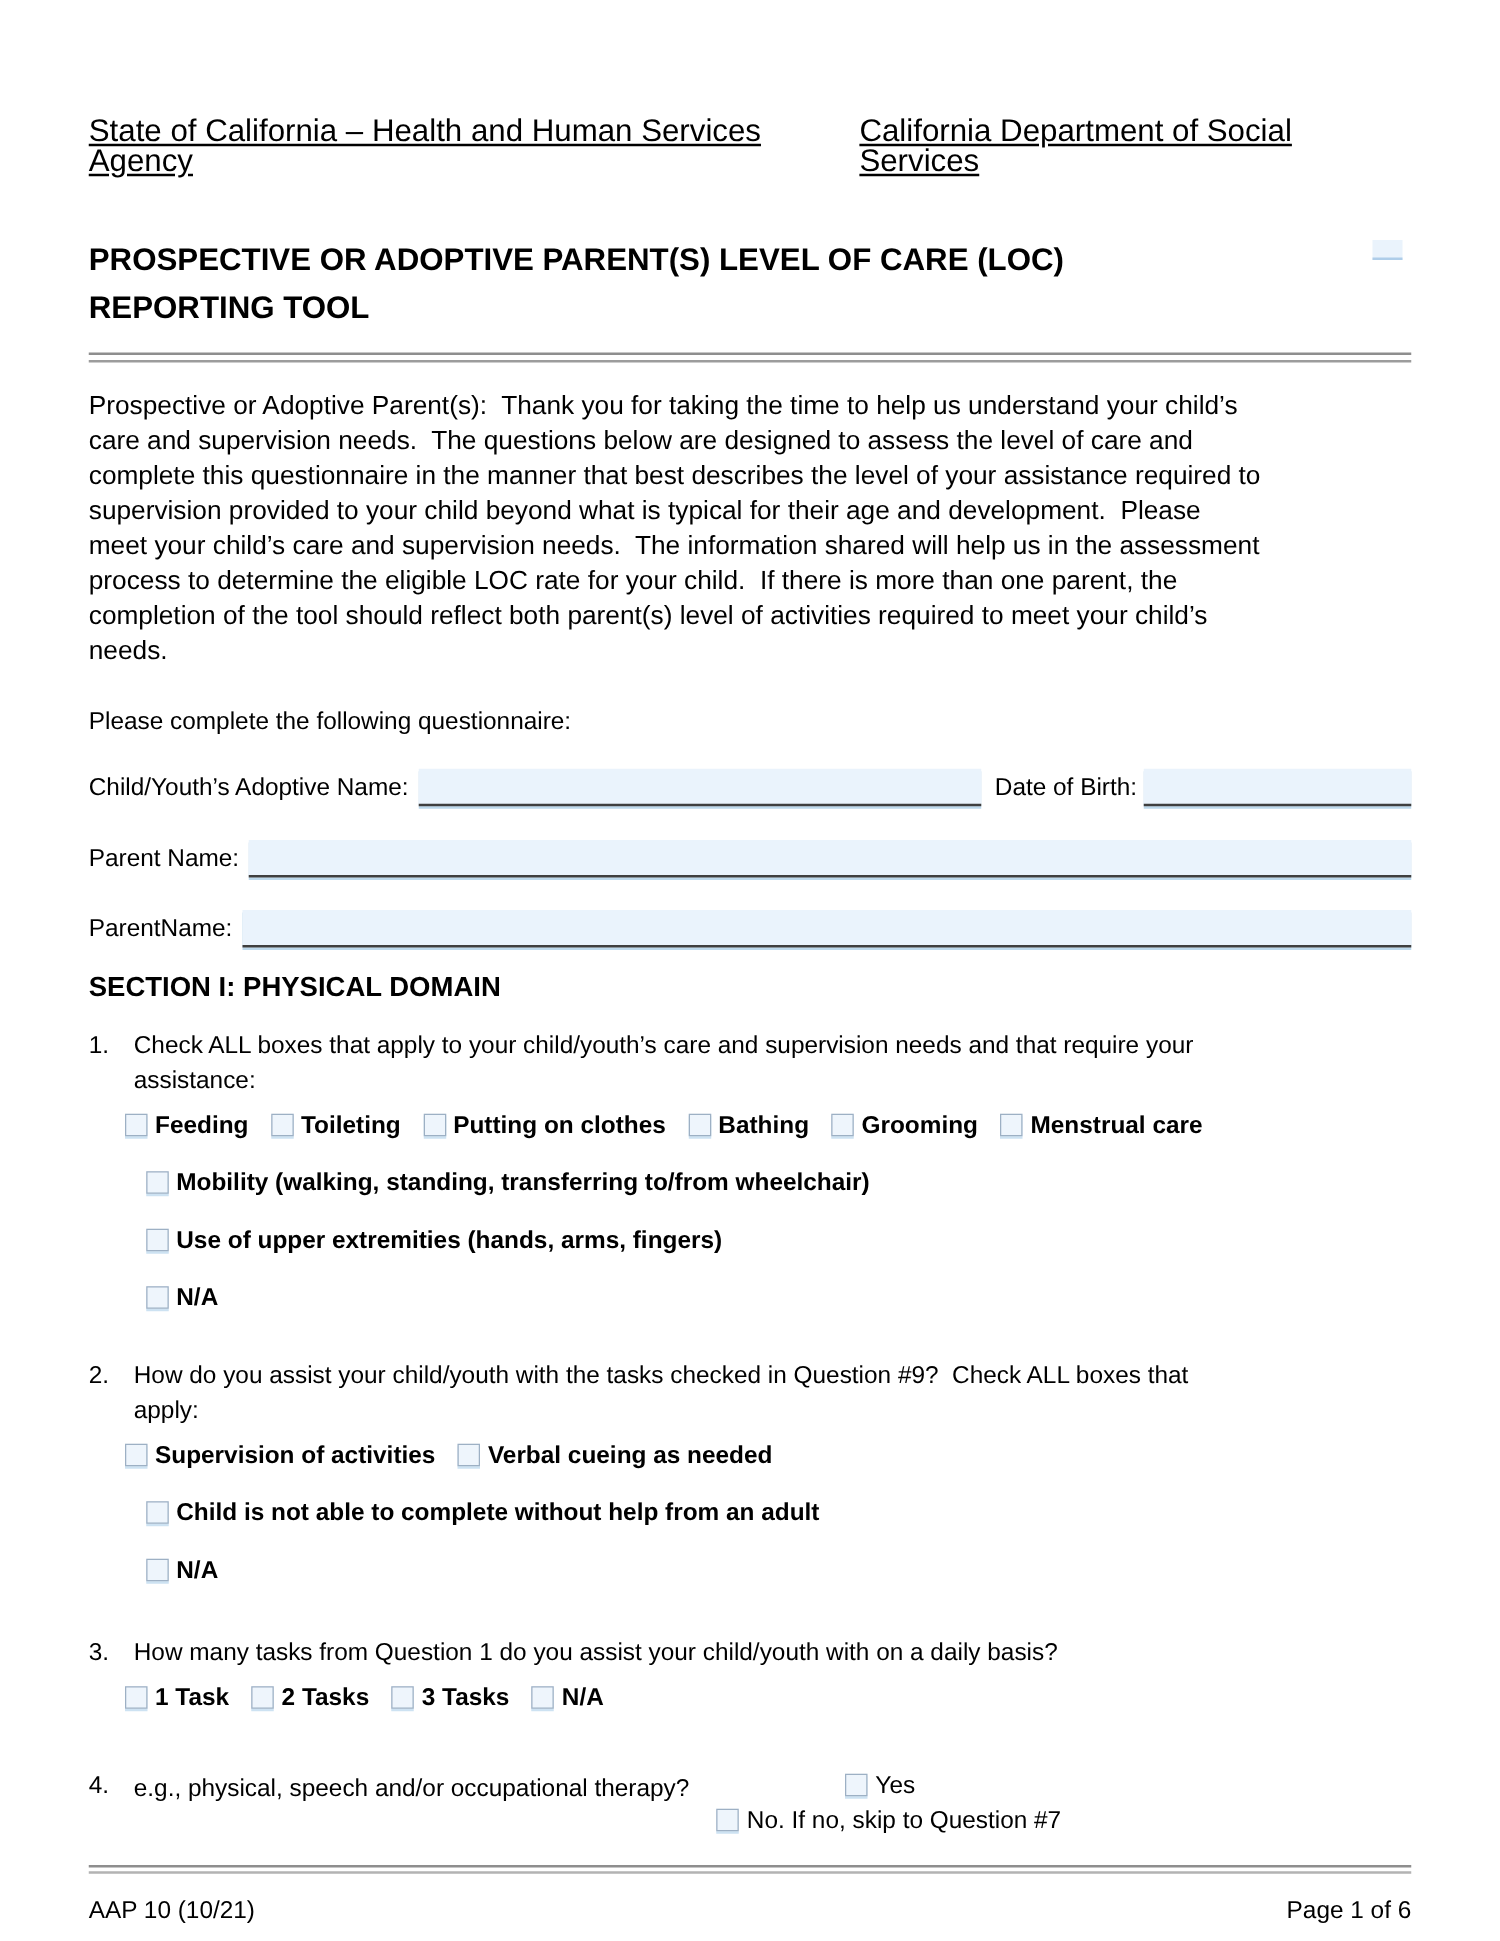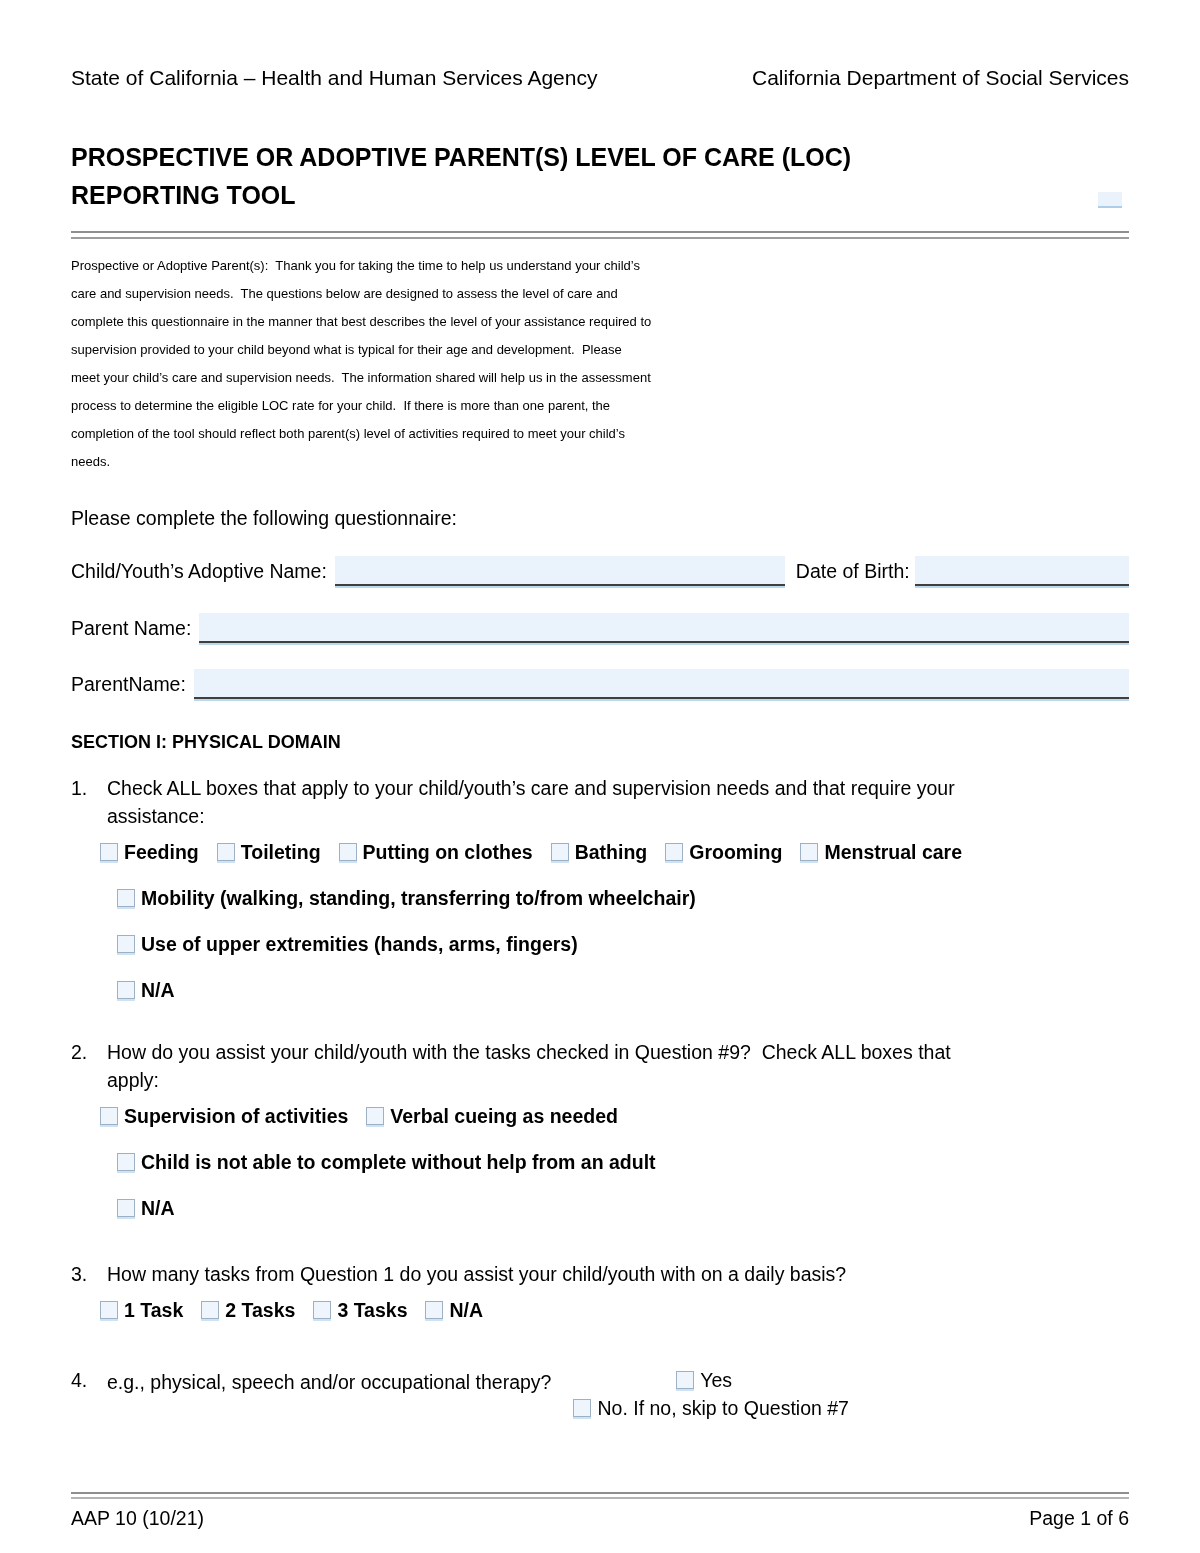--- a/index.html
+++ b/index.html
@@ -9,25 +9,26 @@
     height: 1553px;
     background: #ffffff;
     font-family: "Liberation Sans", "DejaVu Sans", sans-serif;
     color: #000000;
     overflow: hidden;
   }
   .content { padding: 0 71px; }
 
   
   .hdr {
-    margin-top: 66px;
+    margin-top: 93px;
     display: flex;
     justify-content: space-between;
-    font-size: 21px;
-    line-height: 24px;
+    font-size: 25px;
+    line-height: 24px;
+    text-decoration: underline;
   }
 
   
   .title {
     margin-top: 48px;
     font-size: 25px;
     font-weight: bold;
     line-height: 38px;
   }
   .title-line { display: block; white-space: pre-wrap; }
@@ -41,21 +42,21 @@
     border-bottom: 2px solid #aecde9;
   }
   .dbl-rule {
     margin-top: 5px;
     height: 4px;
     border-top: 2px solid #8e8e8e;
     border-bottom: 2px solid #9c9c9c;
   }
 
   
-  .intro { font-size: 13px; line-height: 28px; }
+  .intro { font-size: 21px; line-height: 28px; }
   .intro .pline { display: block; white-space: pre-wrap; }
 
   .instruction { margin-top: 30px; font-size: 19.5px; line-height: 24px; }
 
   
   .frow {
     display: flex;
     align-items: flex-end;
     font-size: 19.5px;
     line-height: 24px;
@@ -71,22 +72,22 @@
     border-bottom: 2px solid #3f3f3f;
     box-shadow: 0 2px 0 0 #bcd8ec;
   }
   .f-child { width: 450px; margin-left: 8px; }
   .lbl-dob { margin-left: 11px; }
   .f-dob { flex: 1; margin-left: 5px; }
   .f-wide { flex: 1; margin-left: 8px; }
 
   
   .sec-hd {
-    margin-top: 31px;
-    font-size: 18px;
+    margin-top: 20px;
+    font-size: 22px;
     font-weight: bold;
     line-height: 24px;
   }
 
   
   .q { display: flex; font-size: 19.5px; line-height: 28px; }
   .q.q1 { margin-top: 20px; }
   .q.q2 { margin-top: 34px; }
   .q.q3 { margin-top: 38px; }
   .q.q4 { margin-top: 42px; }
@@ -113,21 +114,21 @@
   .inline-opts .opt + .opt { margin-left: 14px; }
 
   
   .footer { position: absolute; left: 71px; right: 71px; top: 1492px; }
   .footer-rule {
     height: 3px;
     border-top: 2px solid #8e8e8e;
     border-bottom: 2px solid #b3b3b3;
   }
   .footer-row {
-    margin-top: 7px;
+    margin-top: 17px;
     display: flex;
     justify-content: space-between;
     font-size: 19.5px;
     line-height: 24px;
   }
 </style>
 </head>
 <body>
 
 <div class="page">

